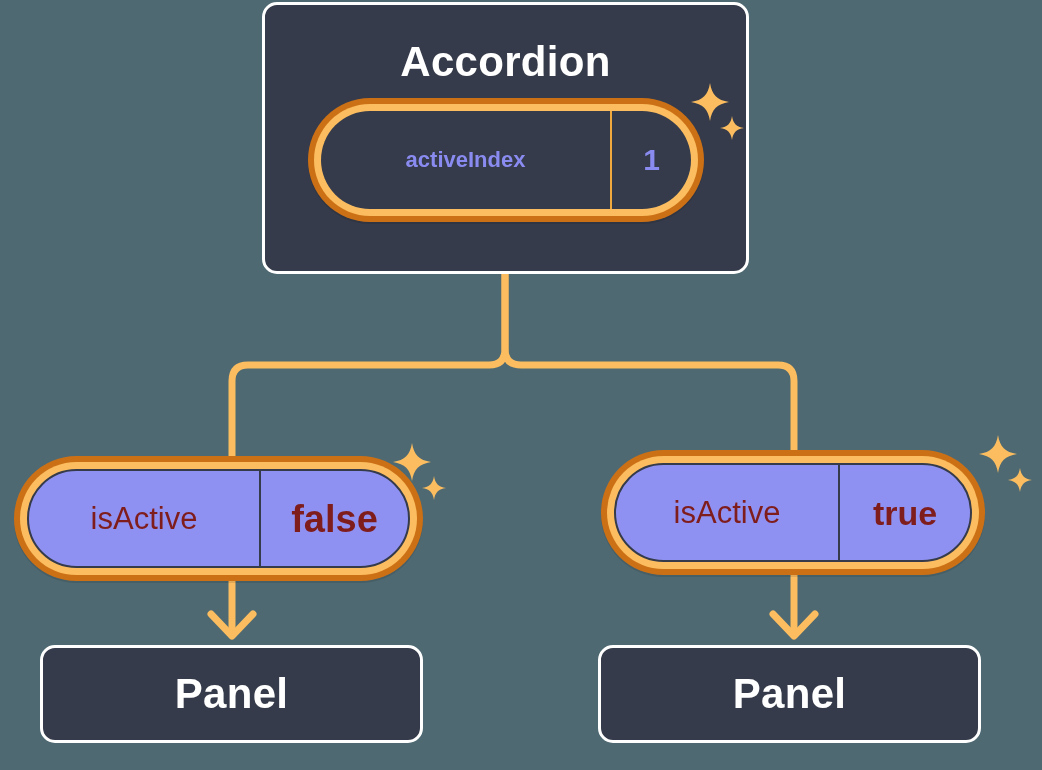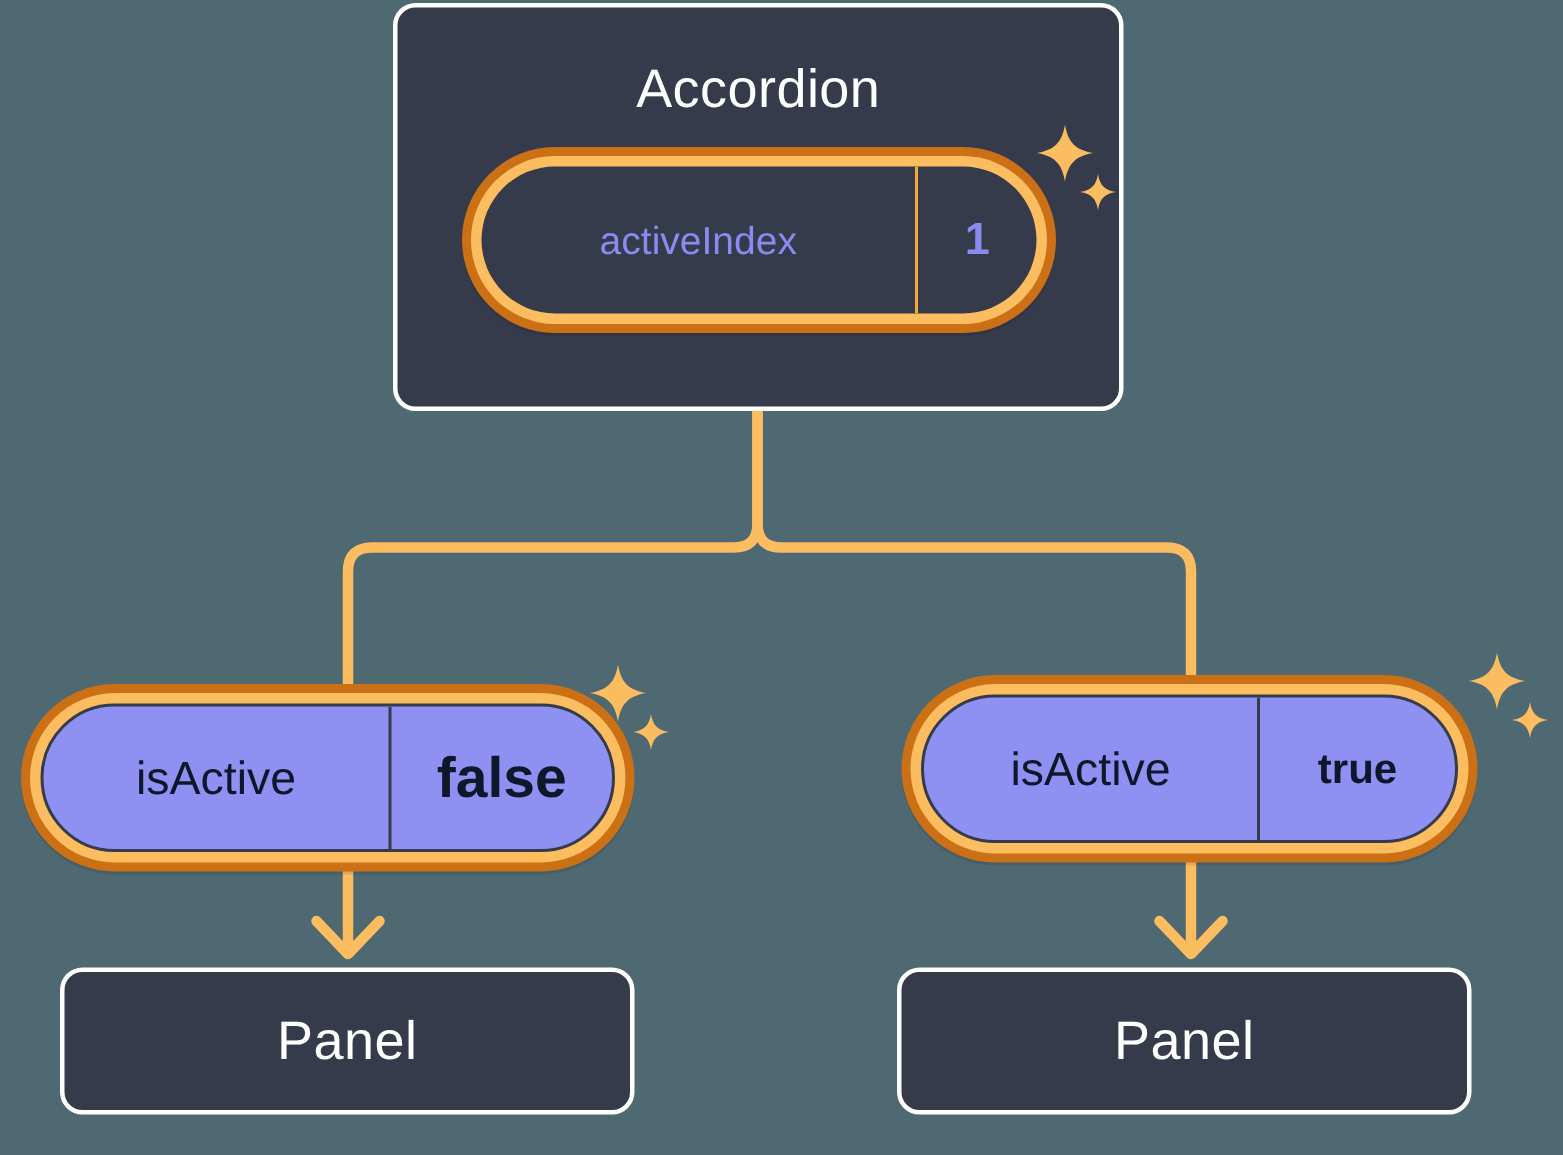--- a/index.html
+++ b/index.html
@@ -36,22 +36,22 @@
     box-sizing: border-box;
     background: #353b4a;
     border: 3px solid #ffffff;
     border-radius: 15px;
     display: flex;
     flex-direction: column;
     align-items: center;
   }
   .comp-title {
     color: #ffffff;
-    font-size: 36px;
-    font-weight: 400;
+    font-size: 42px;
+    font-weight: 700;
     letter-spacing: 0.3px;
     line-height: 1;
     white-space: nowrap;
   }
 
   #accordion-box {
     left: 262px;
     top: 2px;
     width: 487px;
     height: 272px;
@@ -109,52 +109,52 @@
   .pill-dark .pill-key,
   .pill-dark .pill-val { color: #8a8bf0; }
   .pill-dark .pill-val { border-left: 2px solid #f0a93f; }
 
   
   .pill-purple .pill-inner {
     background: #8f91f2;
     border: 2px solid #353b4a;
   }
   .pill-purple .pill-key,
-  .pill-purple .pill-val { color: #0f172a; }
+  .pill-purple .pill-val { color: #7f1d1d; }
   .pill-purple .pill-val { border-left: 2px solid #353b4a; }
 
   
   #pill-active-index {
     left: 308px;
     top: 98px;
     width: 396px;
     height: 124px;
   }
-  #pill-active-index .pill-key { flex: 0 0 289px; font-size: 26px; }
+  #pill-active-index .pill-key { flex: 0 0 289px; font-size: 22px; font-weight: bold; }
   #pill-active-index .pill-val { flex: 1 1 auto;  font-size: 30px; }
 
   
   #pill-is-active-left {
     left: 14px;
     top: 456px;
     width: 409px;
     height: 125px;
   }
   #pill-is-active-left .pill-key { flex: 0 0 230px; font-size: 31px; }
   #pill-is-active-left .pill-val { flex: 1 1 auto;  font-size: 38px; }
 
   
   #pill-is-active-right {
     left: 601px;
     top: 450px;
     width: 384px;
     height: 125px;
   }
   #pill-is-active-right .pill-key { flex: 0 0 222px; font-size: 31px; }
-  #pill-is-active-right .pill-val { flex: 1 1 auto;  font-size: 28px; }
+  #pill-is-active-right .pill-val { flex: 1 1 auto;  font-size: 34px; }
 
   
   .sparkle-group {
     position: absolute;
     pointer-events: none;
   }
   .sparkle {
     position: absolute;
   }
   .sparkle svg { display: block; }

